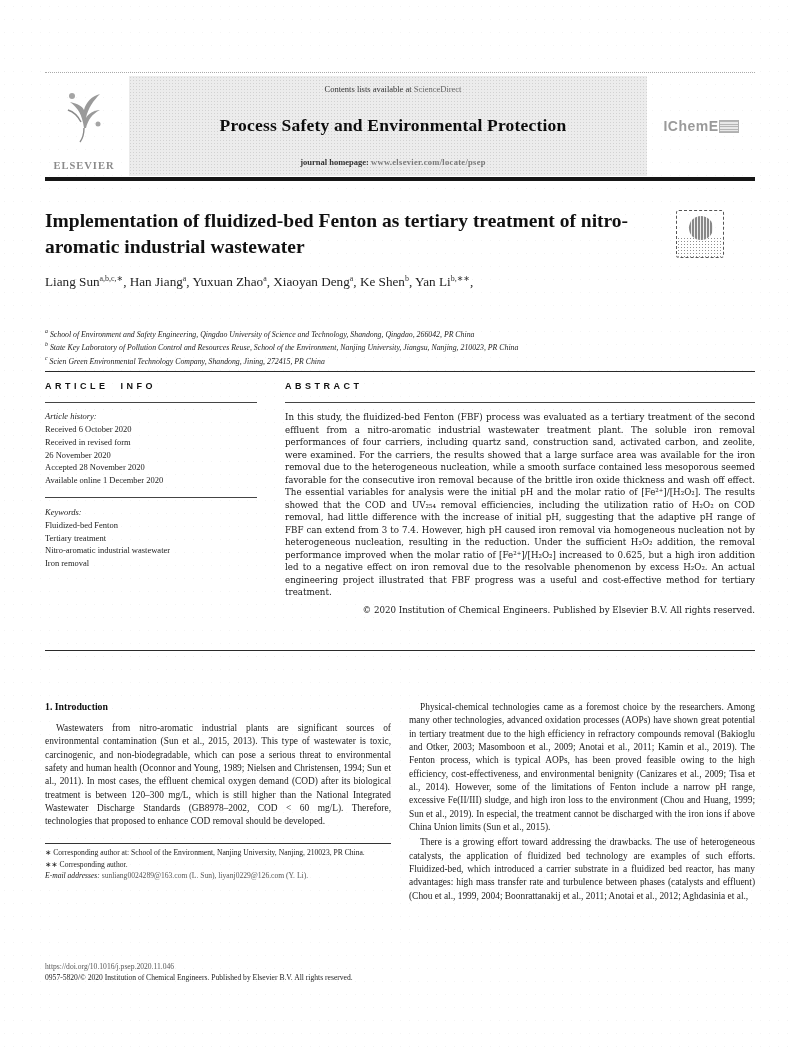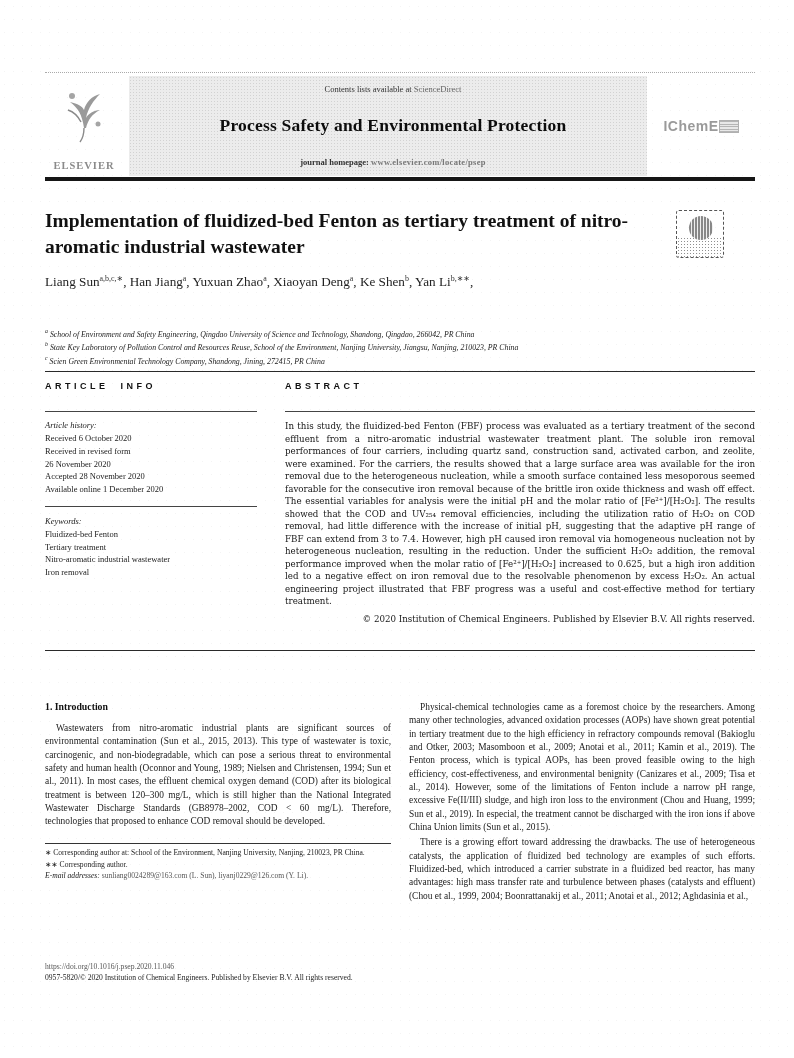--- a/index.html
+++ b/index.html
@@ -115,21 +115,21 @@
     padding: 9px 0 10px 0;
     display: flex; gap: 28px;
     height: 280px;
   }
   #info-left { width: 212px; flex: none; }
   #info-right { flex: 1; }
   .block-heading {
     font-family: "Liberation Sans", sans-serif;
     font-size: 9px; font-weight: bold; color: #111;
     letter-spacing: 3.5px; word-spacing: 6px;
-    padding-bottom: 20px; border-bottom: 1px solid #444;
+    padding-bottom: 11px; border-bottom: 1px solid #444;
     margin-bottom: 8px;
   }
   .info-label { font-style: italic; font-size: 8.5px; color: #222; margin-bottom: 2px; }
   .info-lines { font-size: 8.5px; line-height: 1.5; white-space: pre-line; color: #1c1c1c; }
   #history-divider { border: none; border-top: 1px solid #444; margin: 10px 0 9px 0; width: 100%; }
   #abstract-text {
     font-family: "DejaVu Serif", serif;
     font-size: 8.7px; line-height: 1.44; text-align: justify; color: #161616;
   }
   #abstract-copyright {

